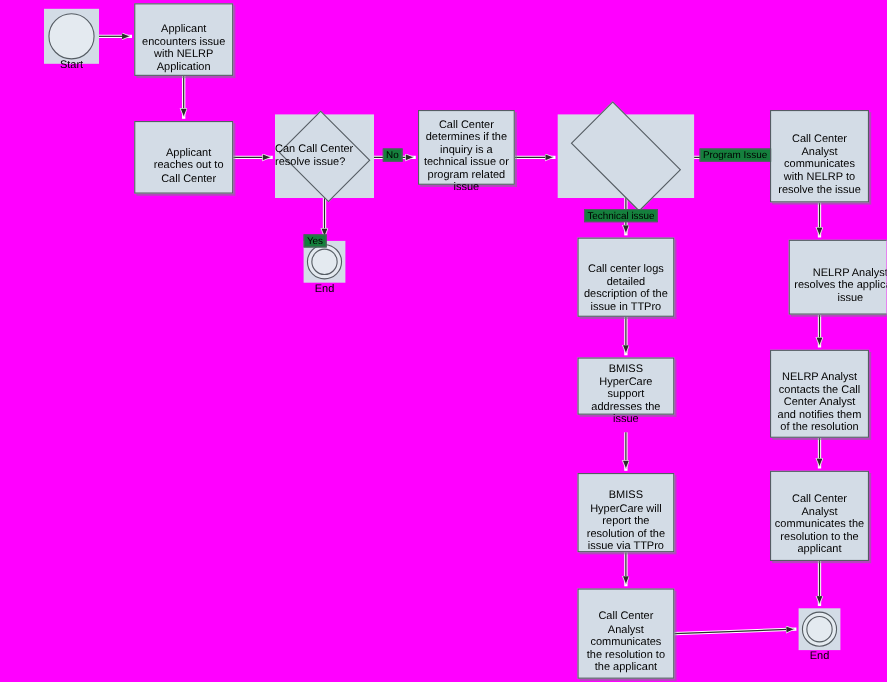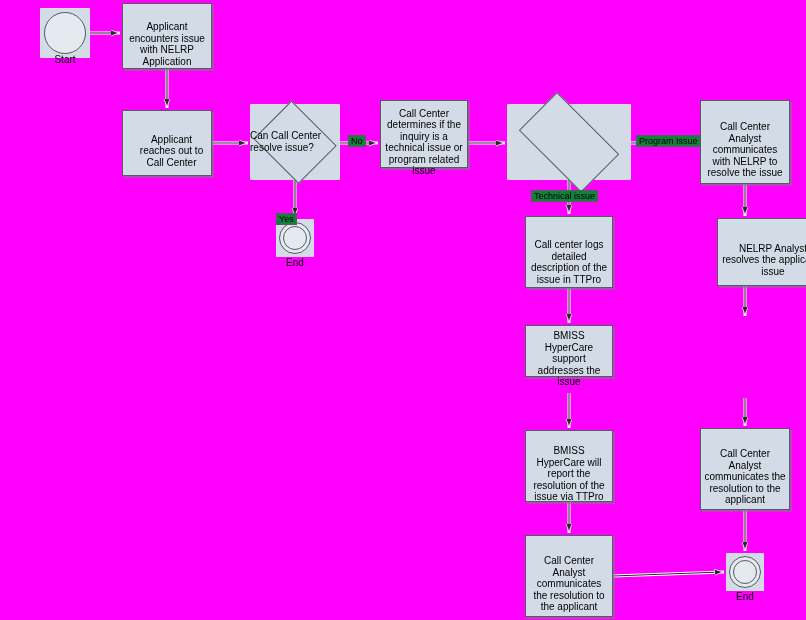--- a/index.html
+++ b/index.html
@@ -215,20 +215,23 @@
   </div>
 
   <div class="node" style="left:700px; top:100px; width:90px; height:84px;">
     <span class="node-text">Call Center Analyst communicates with NELRP to resolve the issue</span>
   </div>
 
   <div class="node" style="left:717px; top:218px; width:112px; height:68px;">
     <span class="node-text">NELRP Analyst resolves the applicants issue</span>
   </div>
 
+  <div class="node" style="left:700px; top:318px; width:90px; height:80px;">
+    <span class="node-text">NELRP Analyst contacts the Call Center Analyst and notifies them of the resolution</span>
+  </div>
 
   <div class="node" style="left:700px; top:428px; width:90px; height:82px;">
     <span class="node-text">Call Center Analyst communicates the resolution to the applicant</span>
   </div>
 
   <div class="term" style="left:726px; top:553px; width:38px; height:38px;">
     <div class="ring-outer" style="width:32px; height:32px;"></div>
     <div class="ring-inner" style="width:24px; height:24px;"></div>
   </div>
   <div class="term-label" style="left:726px; top:591px; width:38px;">End</div>

